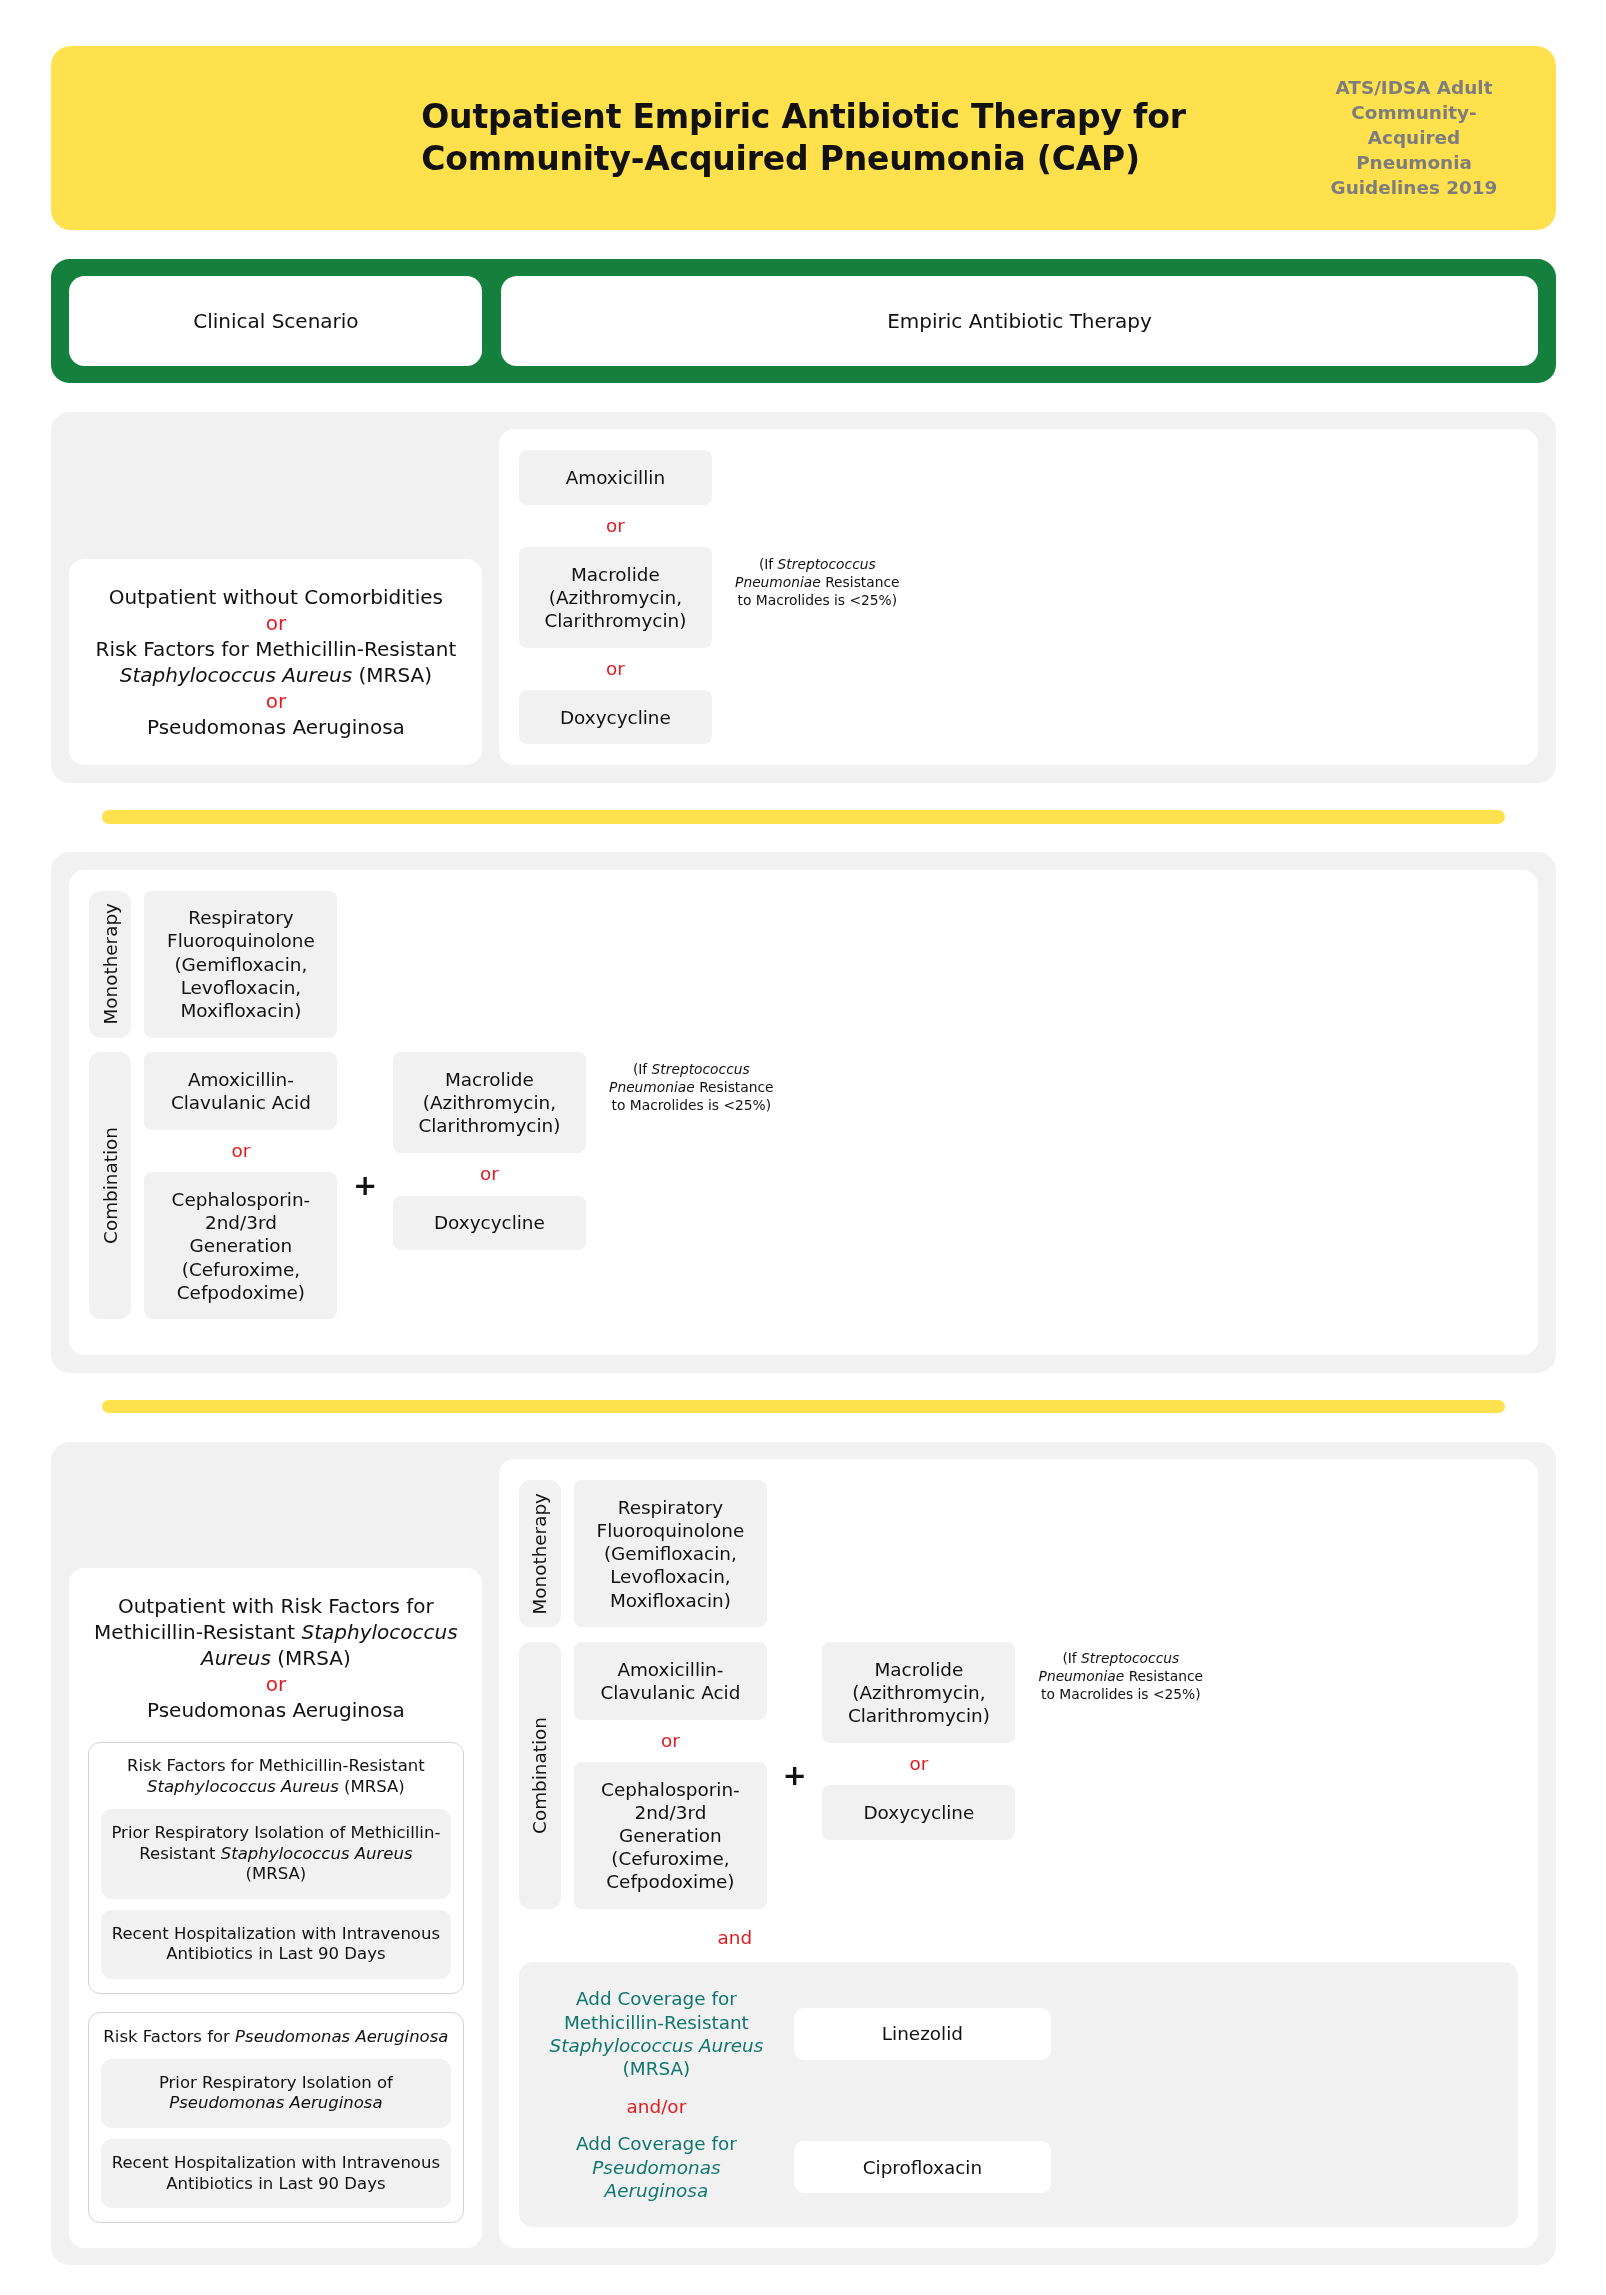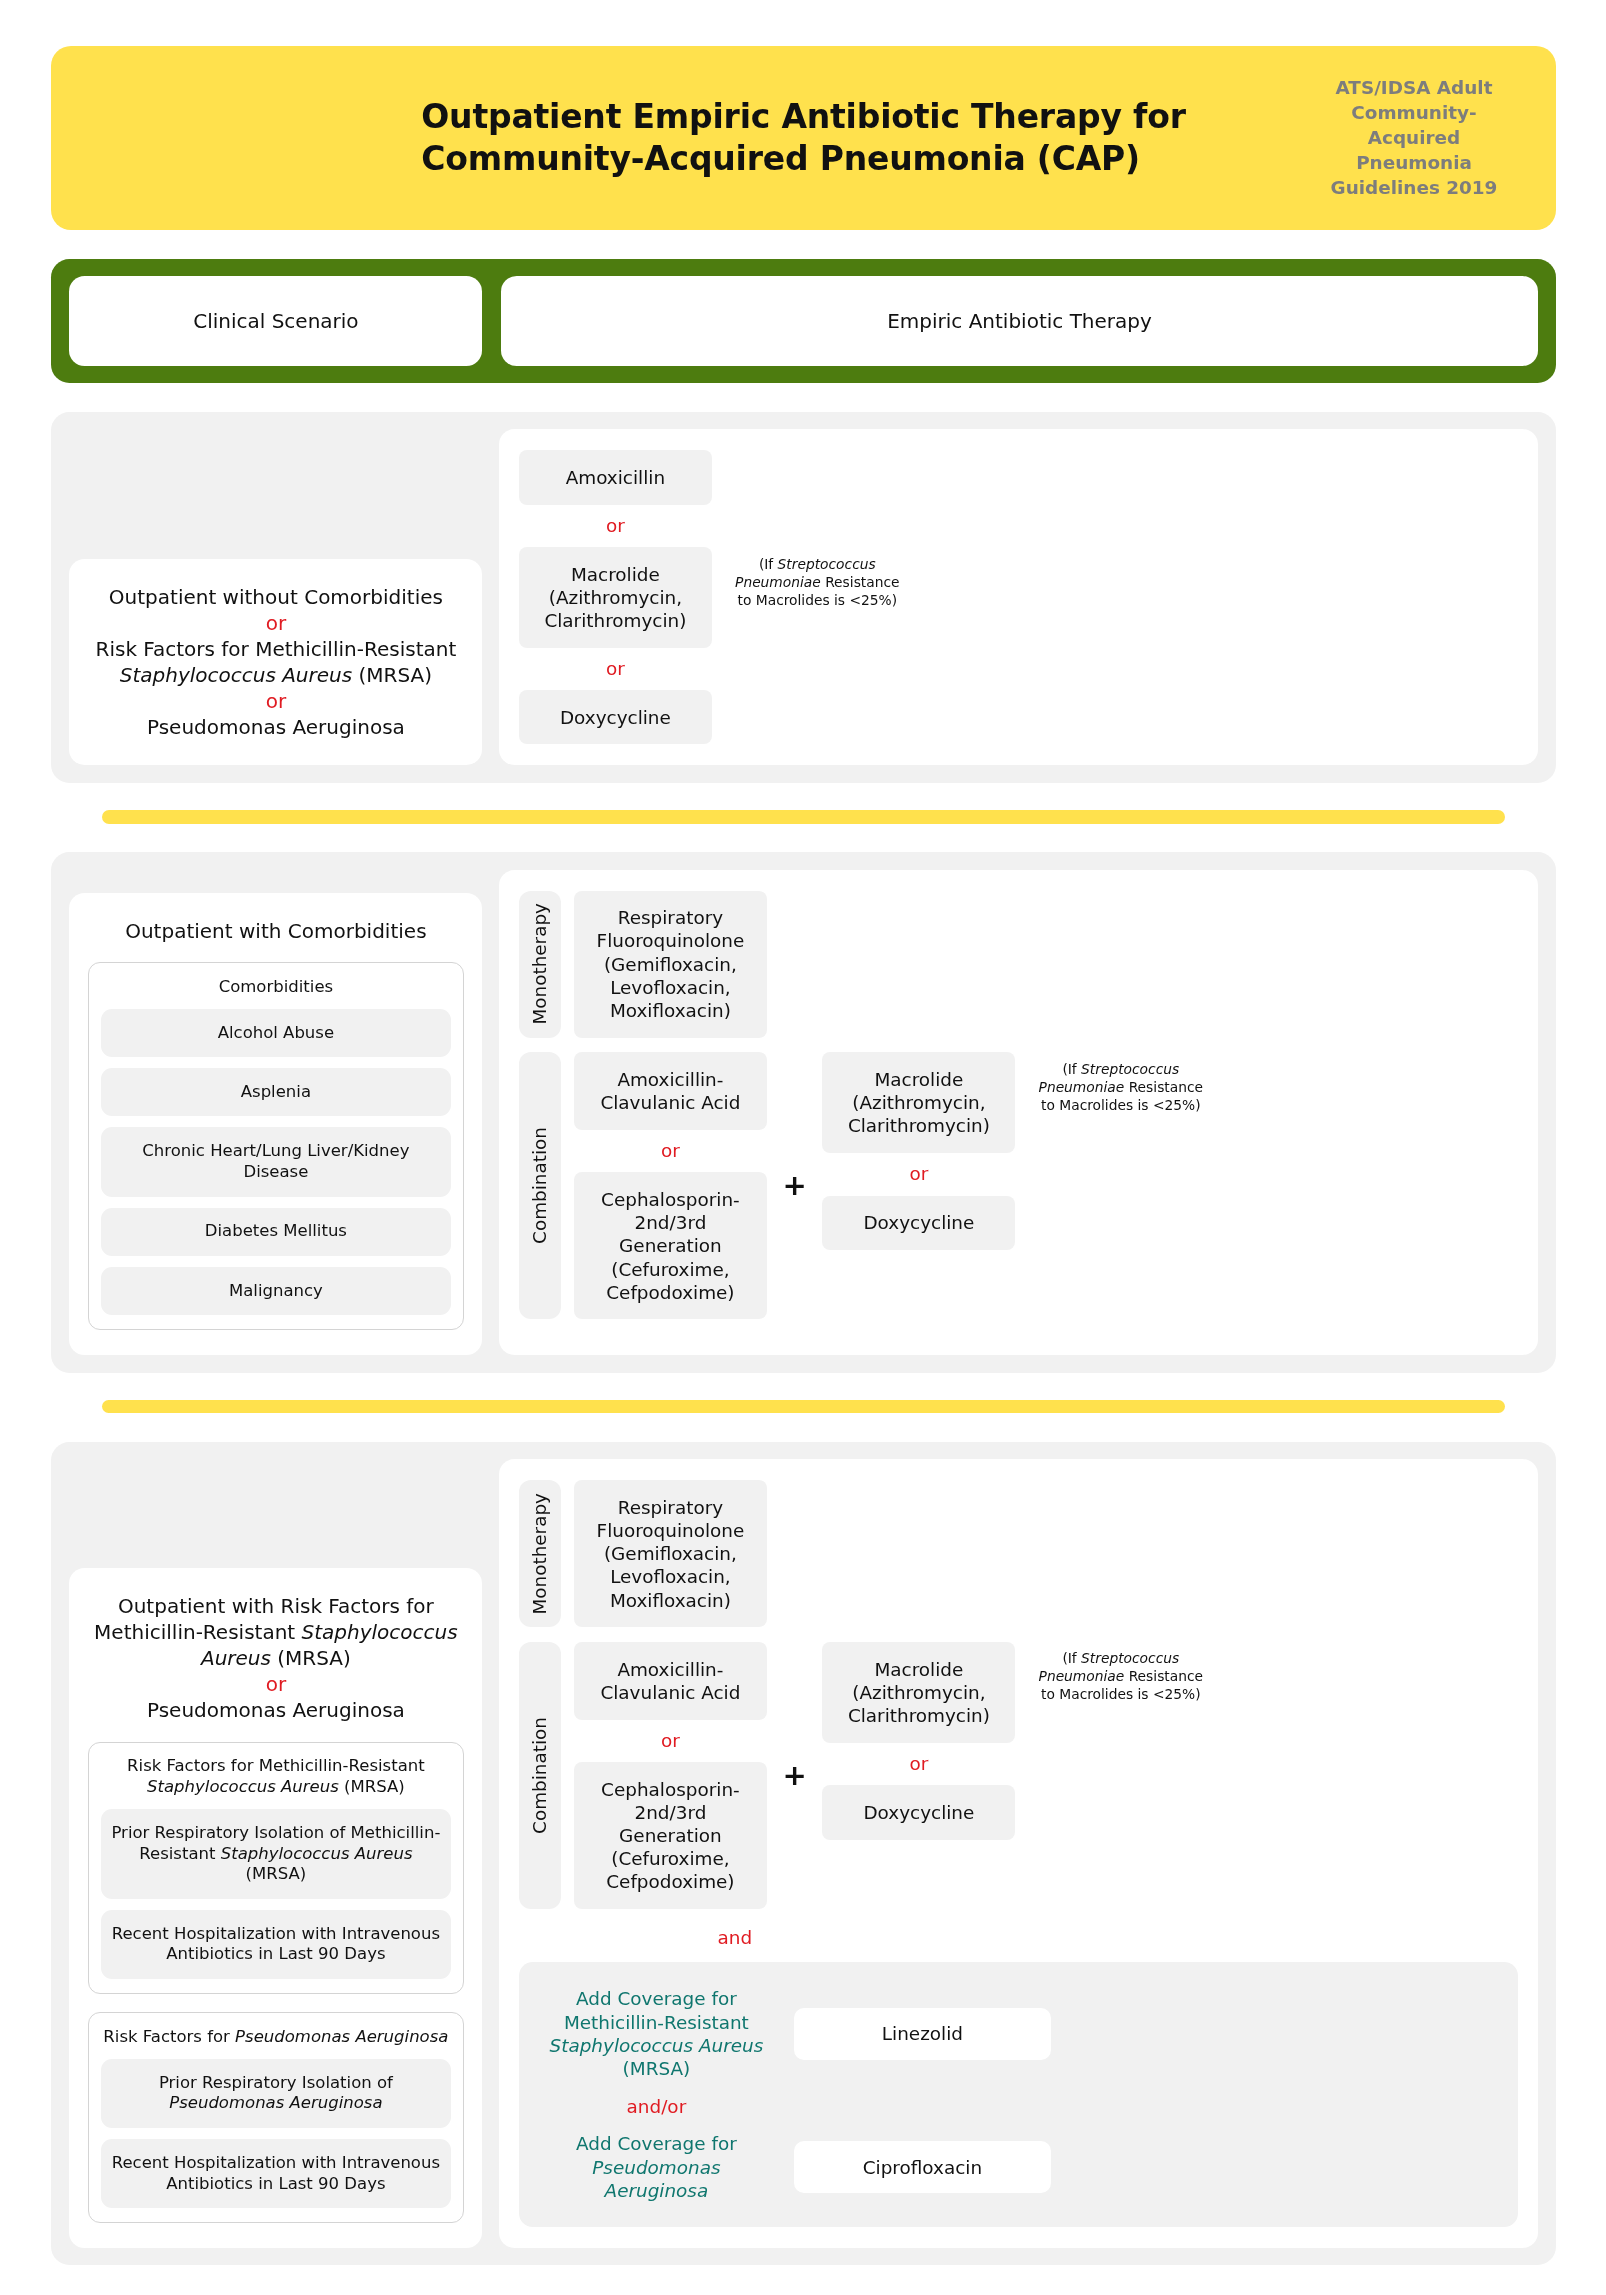--- a/index.html
+++ b/index.html
@@ -39,21 +39,21 @@
     text-align: center;
     font-size: 18.4px;
     line-height: 1.36;
     font-weight: 600;
     color: #7d7d7d;
   }
 
   
   .colhead-wrap {
     margin-top: 28.5px;
-    background: #4d7c0f;
+    background: #15803d;
     border-radius: 18.4px;
     padding: 17.4px 18.4px;
     display: flex;
     gap: 11px;
     justify-content: flex-end;
   }
   .colhead {
     background: #ffffff;
     border-radius: 15.6px;
     height: 90px;
@@ -295,31 +295,20 @@
         <div class="note note-s1">
           <span>(If </span><span class="it">Streptococcus Pneumoniae</span><span> Resistance to Macrolides is &lt;25%)</span>
         </div>
       </div>
     </div>
   </div>
 
   <div class="divider"></div>
 
   <div class="section">
-    <div class="scenario-card">
-      <div class="scenario-title">Outpatient with Comorbidities</div>
-      <div class="subbox">
-        <div class="subbox-title">Comorbidities</div>
-        <div class="pill">Alcohol Abuse</div>
-        <div class="pill">Asplenia</div>
-        <div class="pill">Chronic Heart/Lung Liver/Kidney Disease</div>
-        <div class="pill">Diabetes Mellitus</div>
-        <div class="pill">Malignancy</div>
-      </div>
-    </div>
 
     <div class="therapy-card">
 
       <div class="trow">
         <div class="vlabel">
           <span>Monotherapy</span>
         </div>
         <div class="mono-inner">
           <div class="drugbox">Respiratory Fluoroquinolone (Gemifloxacin, Levofloxacin, Moxifloxacin)</div>
         </div>

